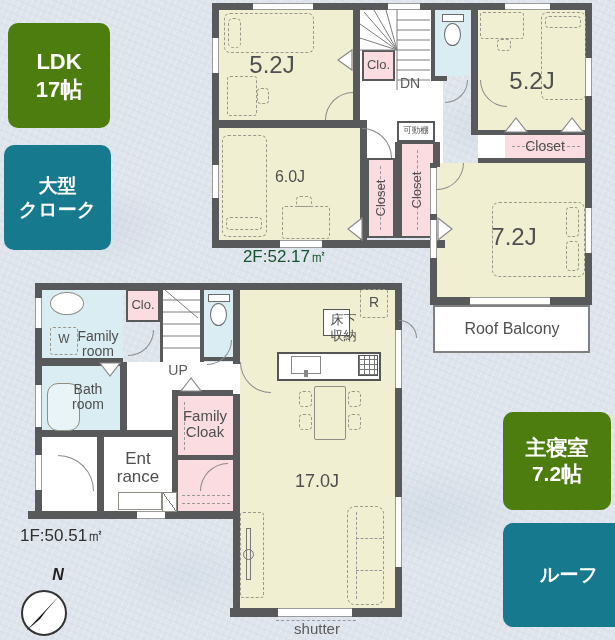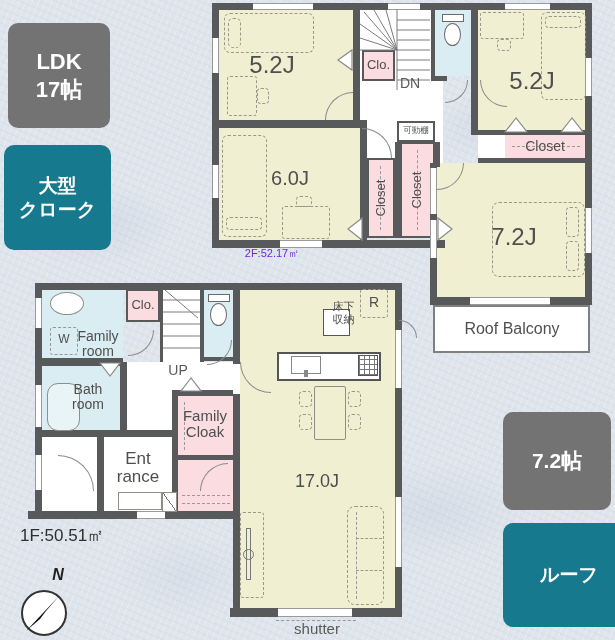--- a/index.html
+++ b/index.html
@@ -25,37 +25,38 @@
   .dash{position:absolute;border:1.3px dashed #9a988a;border-radius:3px;box-sizing:border-box}
   .sol{position:absolute;border:1.3px solid #8f8f85;box-sizing:border-box;background:#fff}
   .arc{position:absolute;box-sizing:border-box}
   .arc.tl{border-left:1.2px solid #8a8a8a;border-top:1.2px solid #8a8a8a;border-top-left-radius:100%}
   .arc.tr{border-right:1.2px solid #8a8a8a;border-top:1.2px solid #8a8a8a;border-top-right-radius:100%}
   .arc.bl{border-left:1.2px solid #8a8a8a;border-bottom:1.2px solid #8a8a8a;border-bottom-left-radius:100%}
   .arc.br{border-right:1.2px solid #8a8a8a;border-bottom:1.2px solid #8a8a8a;border-bottom-right-radius:100%}
   .lbl{position:absolute;color:#4f4f4f;text-align:center;line-height:1.08;white-space:nowrap}
   .badge{position:absolute;border-radius:10px;color:#fff;display:flex;flex-direction:column;
          align-items:center;justify-content:center;font-weight:bold;text-align:center;line-height:1.25}
-  .bgray{background:#737373}.bteal{background:#17798d}
+  .bgray{background:#4d7c0f}.bteal{background:#17798d}
   .vline{position:absolute;border-left:1.2px dashed #999;width:0}
   .hline{position:absolute;border-top:1.2px dashed #999;height:0}
   svg{position:absolute;overflow:visible}
 </style>
 </head>
 <body>
 
 <div class="badge bgray" style="left:8px;top:23px;width:102px;height:105px;font-size:22px">
   <span>LDK</span>
   <span>17帖</span>
 </div>
 <div class="badge bteal" style="left:4px;top:145px;width:107px;height:105px;font-size:19px">
   <span>大型</span>
   <span>クローク</span>
 </div>
 <div class="badge bgray" style="left:503px;top:412px;width:108px;height:98px;font-size:21px">
+  <span>主寝室</span>
   <span>7.2帖</span>
 </div>
 <div class="badge bteal" style="left:503px;top:523px;width:132px;height:104px;font-size:19px">
   <span>ルーフ</span>
 </div>
 
 <div class="rm ry" style="left:219px;top:10px;width:134px;height:110px"></div>
 <div class="rm rw" style="left:360px;top:10px;width:83px;height:153px"></div>
 <div class="rm rc" style="left:435px;top:10px;width:36px;height:66px"></div>
 <div class="rm ry" style="left:478px;top:10px;width:107px;height:120px"></div>
@@ -159,30 +160,30 @@
     <polygon points="0,10 14,0 14,20" fill="#fff" stroke="#8a8a8a" stroke-width="1.2"></polygon>
   </svg>
 
 <div class="abs" style="left:441px;top:14px;width:24px;height:36px">
   <div class="abs" style="left:1px;top:0;width:22px;height:8px;background:#fff;border:1.2px solid #6a6a6a;box-sizing:border-box"></div>
   <div class="abs" style="left:3px;top:9px;width:17px;height:23px;background:#fff;border:1.2px solid #6a6a6a;border-radius:50%;box-sizing:border-box"></div>
 </div>
 
 <div class="lbl" style="left:242px;top:52px;width:60px;font-size:24px">5.2J</div>
 <div class="lbl" style="left:502px;top:68px;width:60px;font-size:24px">5.2J</div>
-<div class="lbl" style="left:260px;top:168px;width:60px;font-size:20px">6.0J</div>
+<div class="lbl" style="left:260px;top:168px;width:60px;font-size:16px">6.0J</div>
 <div class="lbl" style="left:484px;top:224px;width:60px;font-size:24px">7.2J</div>
 <div class="lbl" style="left:362px;top:58px;width:33px;font-size:13px">Clo.</div>
 <div class="lbl" style="left:510px;top:139px;width:70px;font-size:14px">Closet</div>
 <div class="lbl" style="left:351px;top:191px;width:60px;font-size:13px;transform:rotate(-90deg)">Closet</div>
 <div class="lbl" style="left:387px;top:183px;width:60px;font-size:13px;transform:rotate(-90deg)">Closet</div>
 <div class="lbl" style="left:397px;top:126px;width:38px;font-size:8.5px">可動棚</div>
 <div class="lbl" style="left:395px;top:76px;width:30px;font-size:14px;color:#5a5a5a">DN</div>
 <div class="lbl" style="left:437px;top:320px;width:150px;font-size:16px">Roof Balcony</div>
-<div class="lbl" style="left:217px;top:248px;width:110px;font-size:11px;color:#6d28d9;text-align:center">2F:52.17㎡</div>
+<div class="lbl" style="left:217px;top:248px;width:110px;font-size:17px;color:#14532d;text-align:right">2F:52.17㎡</div>
 
 <div class="rm rc" style="left:42px;top:290px;width:81px;height:72px"></div>
 <div class="rm rp bdr" style="left:126px;top:289px;width:34px;height:33px"></div>
 <div class="rm rw" style="left:163px;top:288px;width:37px;height:74px"></div>
 <div class="rm rc" style="left:204px;top:290px;width:29px;height:67px"></div>
 <div class="rm rc" style="left:42px;top:366px;width:78px;height:69px"></div>
 <div class="rm rw" style="left:123px;top:362px;width:110px;height:75px"></div>
 <div class="rm rw" style="left:42px;top:437px;width:55px;height:75px"></div>
 <div class="rm rw" style="left:104px;top:437px;width:68px;height:75px"></div>
 <div class="rm rp" style="left:178px;top:395px;width:55px;height:117px"></div>
@@ -288,21 +289,21 @@
 </div>
 <div class="lbl" style="left:176px;top:408px;width:58px;font-size:15px">
   <span>Family</span><br>
   <span>Cloak</span>
 </div>
 <div class="lbl" style="left:104px;top:450px;width:68px;font-size:17px">
   <span>Ent</span><br>
   <span>rance</span>
 </div>
 <div class="lbl" style="left:162px;top:363px;width:32px;font-size:14px;color:#5a5a5a">UP</div>
-<div class="lbl" style="left:323px;top:300px;width:41px;font-size:11px;line-height:1.2">
+<div class="lbl" style="left:323px;top:312px;width:41px;font-size:13px;line-height:1.2">
   <span>床下</span><br>
   <span>収納</span>
 </div>
 <div class="lbl" style="left:360px;top:295px;width:28px;font-size:14px">R</div>
 <div class="lbl" style="left:50px;top:333px;width:28px;font-size:12px">W</div>
 <div class="lbl" style="left:277px;top:621px;width:80px;font-size:15px;color:#5a5a5a">shutter</div>
 <div class="lbl" style="left:20px;top:527px;width:110px;font-size:17px;color:#2e2e2e;text-align:left">1F:50.51㎡</div>
 
 <svg style="left:20px;top:588px" width="50" height="50" viewBox="0 0 50 50">
   <circle cx="24" cy="25" r="22" fill="#fff" stroke="#333" stroke-width="2"></circle>

